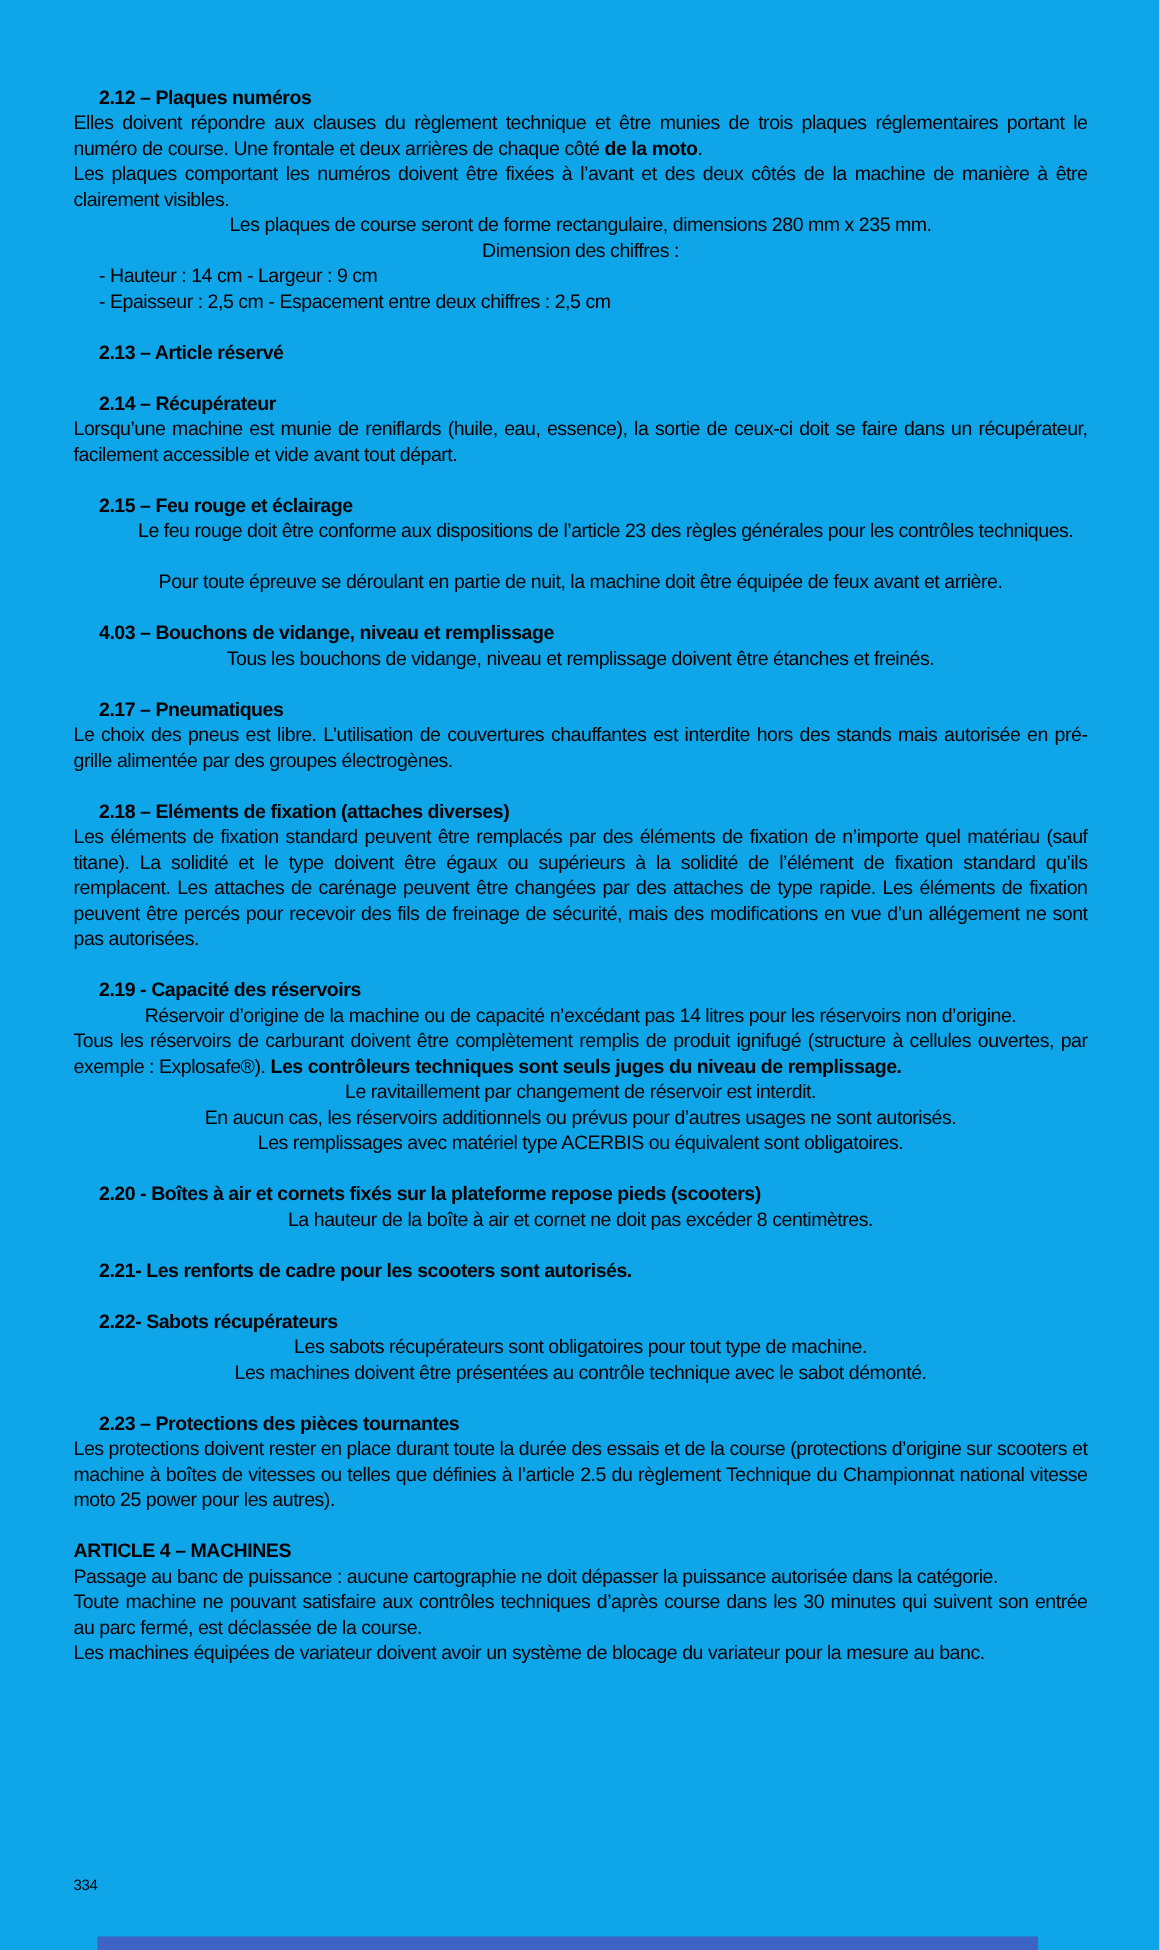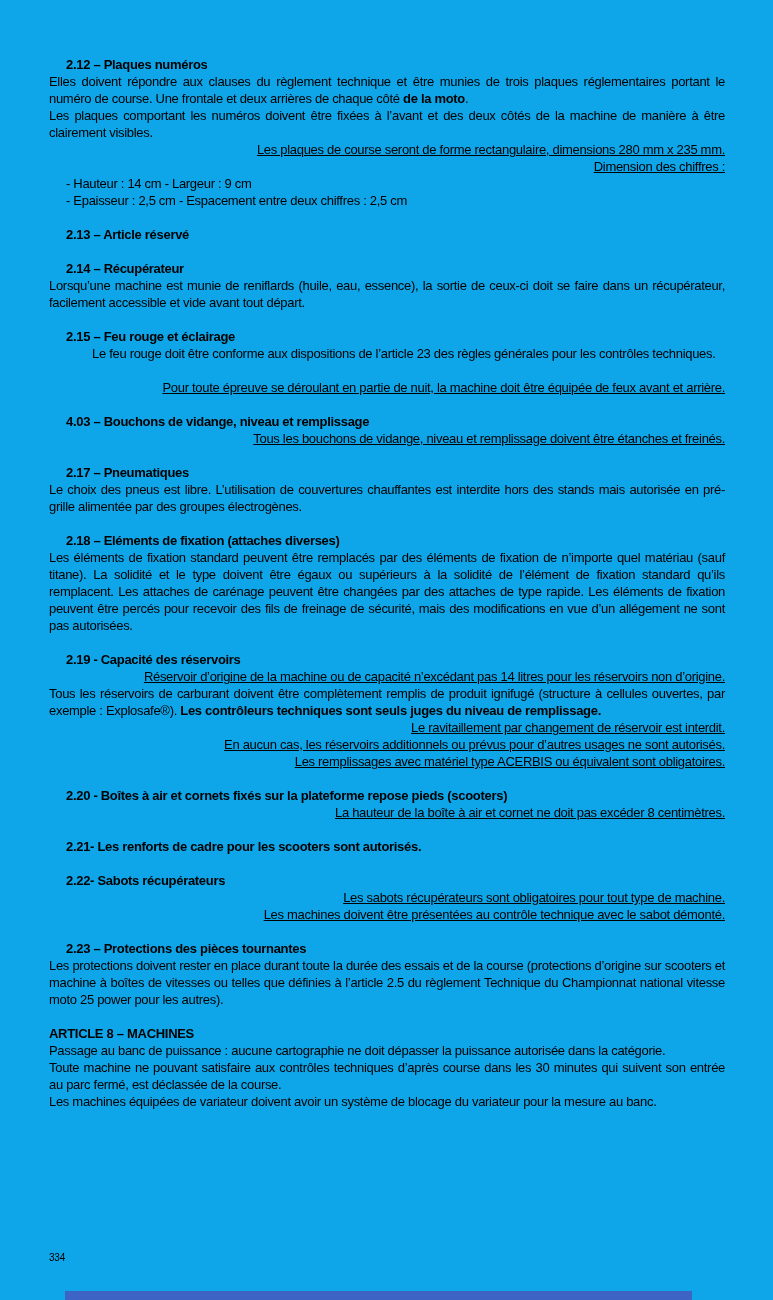--- a/index.html
+++ b/index.html
@@ -28,21 +28,21 @@
     line-height: 17px;
     font-weight: bold;
     margin: 0;
     padding-left: 17px;
   }
   .heading.flush { padding-left: 0; }
   .para {
     margin: 0;
     text-align: justify;
   }
-  .para.left { text-align: right; text-decoration: underline; }
+  .para.left { text-align: center; }
   .para.indent { padding-left: 17px; text-align: left; }
   .para.gap { margin-top: 17px; }
   .para.bold { font-weight: normal; margin-left: 43px; }
   .page-number {
     position: absolute;
     left: 49px;
     top: 1252px;
     font-size: 10px;
     letter-spacing: -0.2px;
   }
@@ -110,21 +110,21 @@
       <div class="section">
         <h2 class="heading">2.22- Sabots récupérateurs</h2>
         <p class="para left">Les sabots récupérateurs sont obligatoires pour tout type de machine.</p>
         <p class="para left">Les machines doivent être présentées au contrôle technique avec le sabot démonté.</p>
       </div>
       <div class="section">
         <h2 class="heading">2.23 – Protections des pièces tournantes</h2>
         <p class="para">Les protections doivent rester en place durant toute la durée des essais et de la course (protections d’origine sur scooters et machine à boîtes de vitesses ou telles que définies à l’article 2.5 du règlement Technique du Championnat national vitesse moto 25 power pour les autres).</p>
       </div>
       <div class="section">
-        <h2 class="heading flush">ARTICLE 8 – MACHINES</h2>
+        <h2 class="heading flush">ARTICLE 4 – MACHINES</h2>
         <p class="para">Passage au banc de puissance : aucune cartographie ne doit dépasser la puissance autorisée dans la catégorie.</p>
         <p class="para">Toute machine ne pouvant satisfaire aux contrôles techniques d’après course dans les 30 minutes qui suivent son entrée au parc fermé, est déclassée de la course.</p>
         <p class="para">Les machines équipées de variateur doivent avoir un système de blocage du variateur pour la mesure au banc.</p>
       </div>
     </main>
   <div class="page-number">334</div>
   <div class="bottom-accent-bar" id="accent-bar" style="background: rgb(61, 99, 197);"></div>
 </div>
 
 </body></html>

